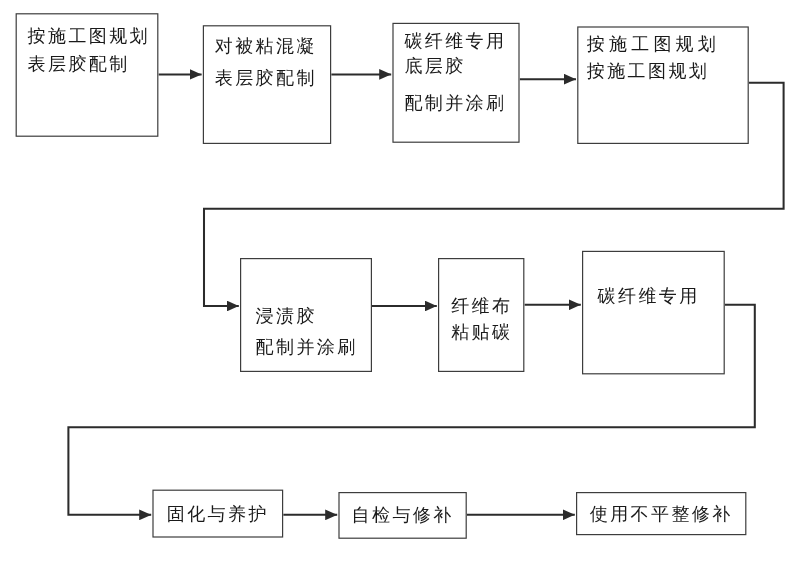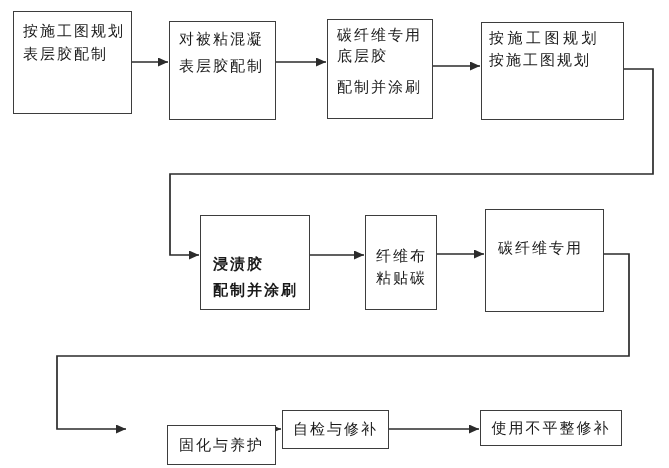--- a/index.html
+++ b/index.html
@@ -39,25 +39,25 @@
     justify-content: center;
   }
   
   .b1  { left: 13px;  top: 11px;  width: 119px; height: 103px; padding: 7px 2px 0 9px;  line-height: 23px; }
   .b2  { left: 169px; top: 21px;  width: 107px; height: 99px;  padding: 3px 2px 13px 9px;  line-height: 27px; }
   .b3  { left: 327px; top: 19px;  width: 106px; height: 100px; padding: 4px 2px 0 9px;  line-height: 21px; }
   .b3 .gap { margin-top: 10px; }
   .b4  { left: 481px; top: 22px;  width: 143px; height: 98px;  padding: 4px 2px 0 7px;  line-height: 22px; }
   .b4 .wide { letter-spacing: 3.5px; }
   
-  .b5  { left: 200px; top: 215px; width: 110px; height: 95px;  padding: 35px 2px 4px 12px; line-height: 26px; font-weight: bold; }
+  .b5  { left: 200px; top: 215px; width: 110px; height: 95px;  padding: 35px 2px 4px 12px; line-height: 26px; }
   .b6  { left: 365px; top: 215px; width: 72px;  height: 95px;  padding: 29px 2px 0 10px; line-height: 22px; }
   .b7  { left: 485px; top: 209px; width: 119px; height: 103px; padding: 24px 2px 0 12px; line-height: 28px; }
   
-  .b8  { left: 127px; top: 425px; width: 109px; height: 40px; margin-left: 40px; }
+  .b8  { left: 127px; top: 408px; width: 109px; height: 40px; }
   .b9  { left: 282px; top: 410px; width: 107px; height: 39px; }
   .b10 { left: 480px; top: 410px; width: 142px; height: 36px; }
 </style>
 </head>
 <body>
 
 <div class="canvas">
 
   <svg class="connectors" viewBox="0 0 669 468" xmlns="http://www.w3.org/2000/svg">
     <defs>

